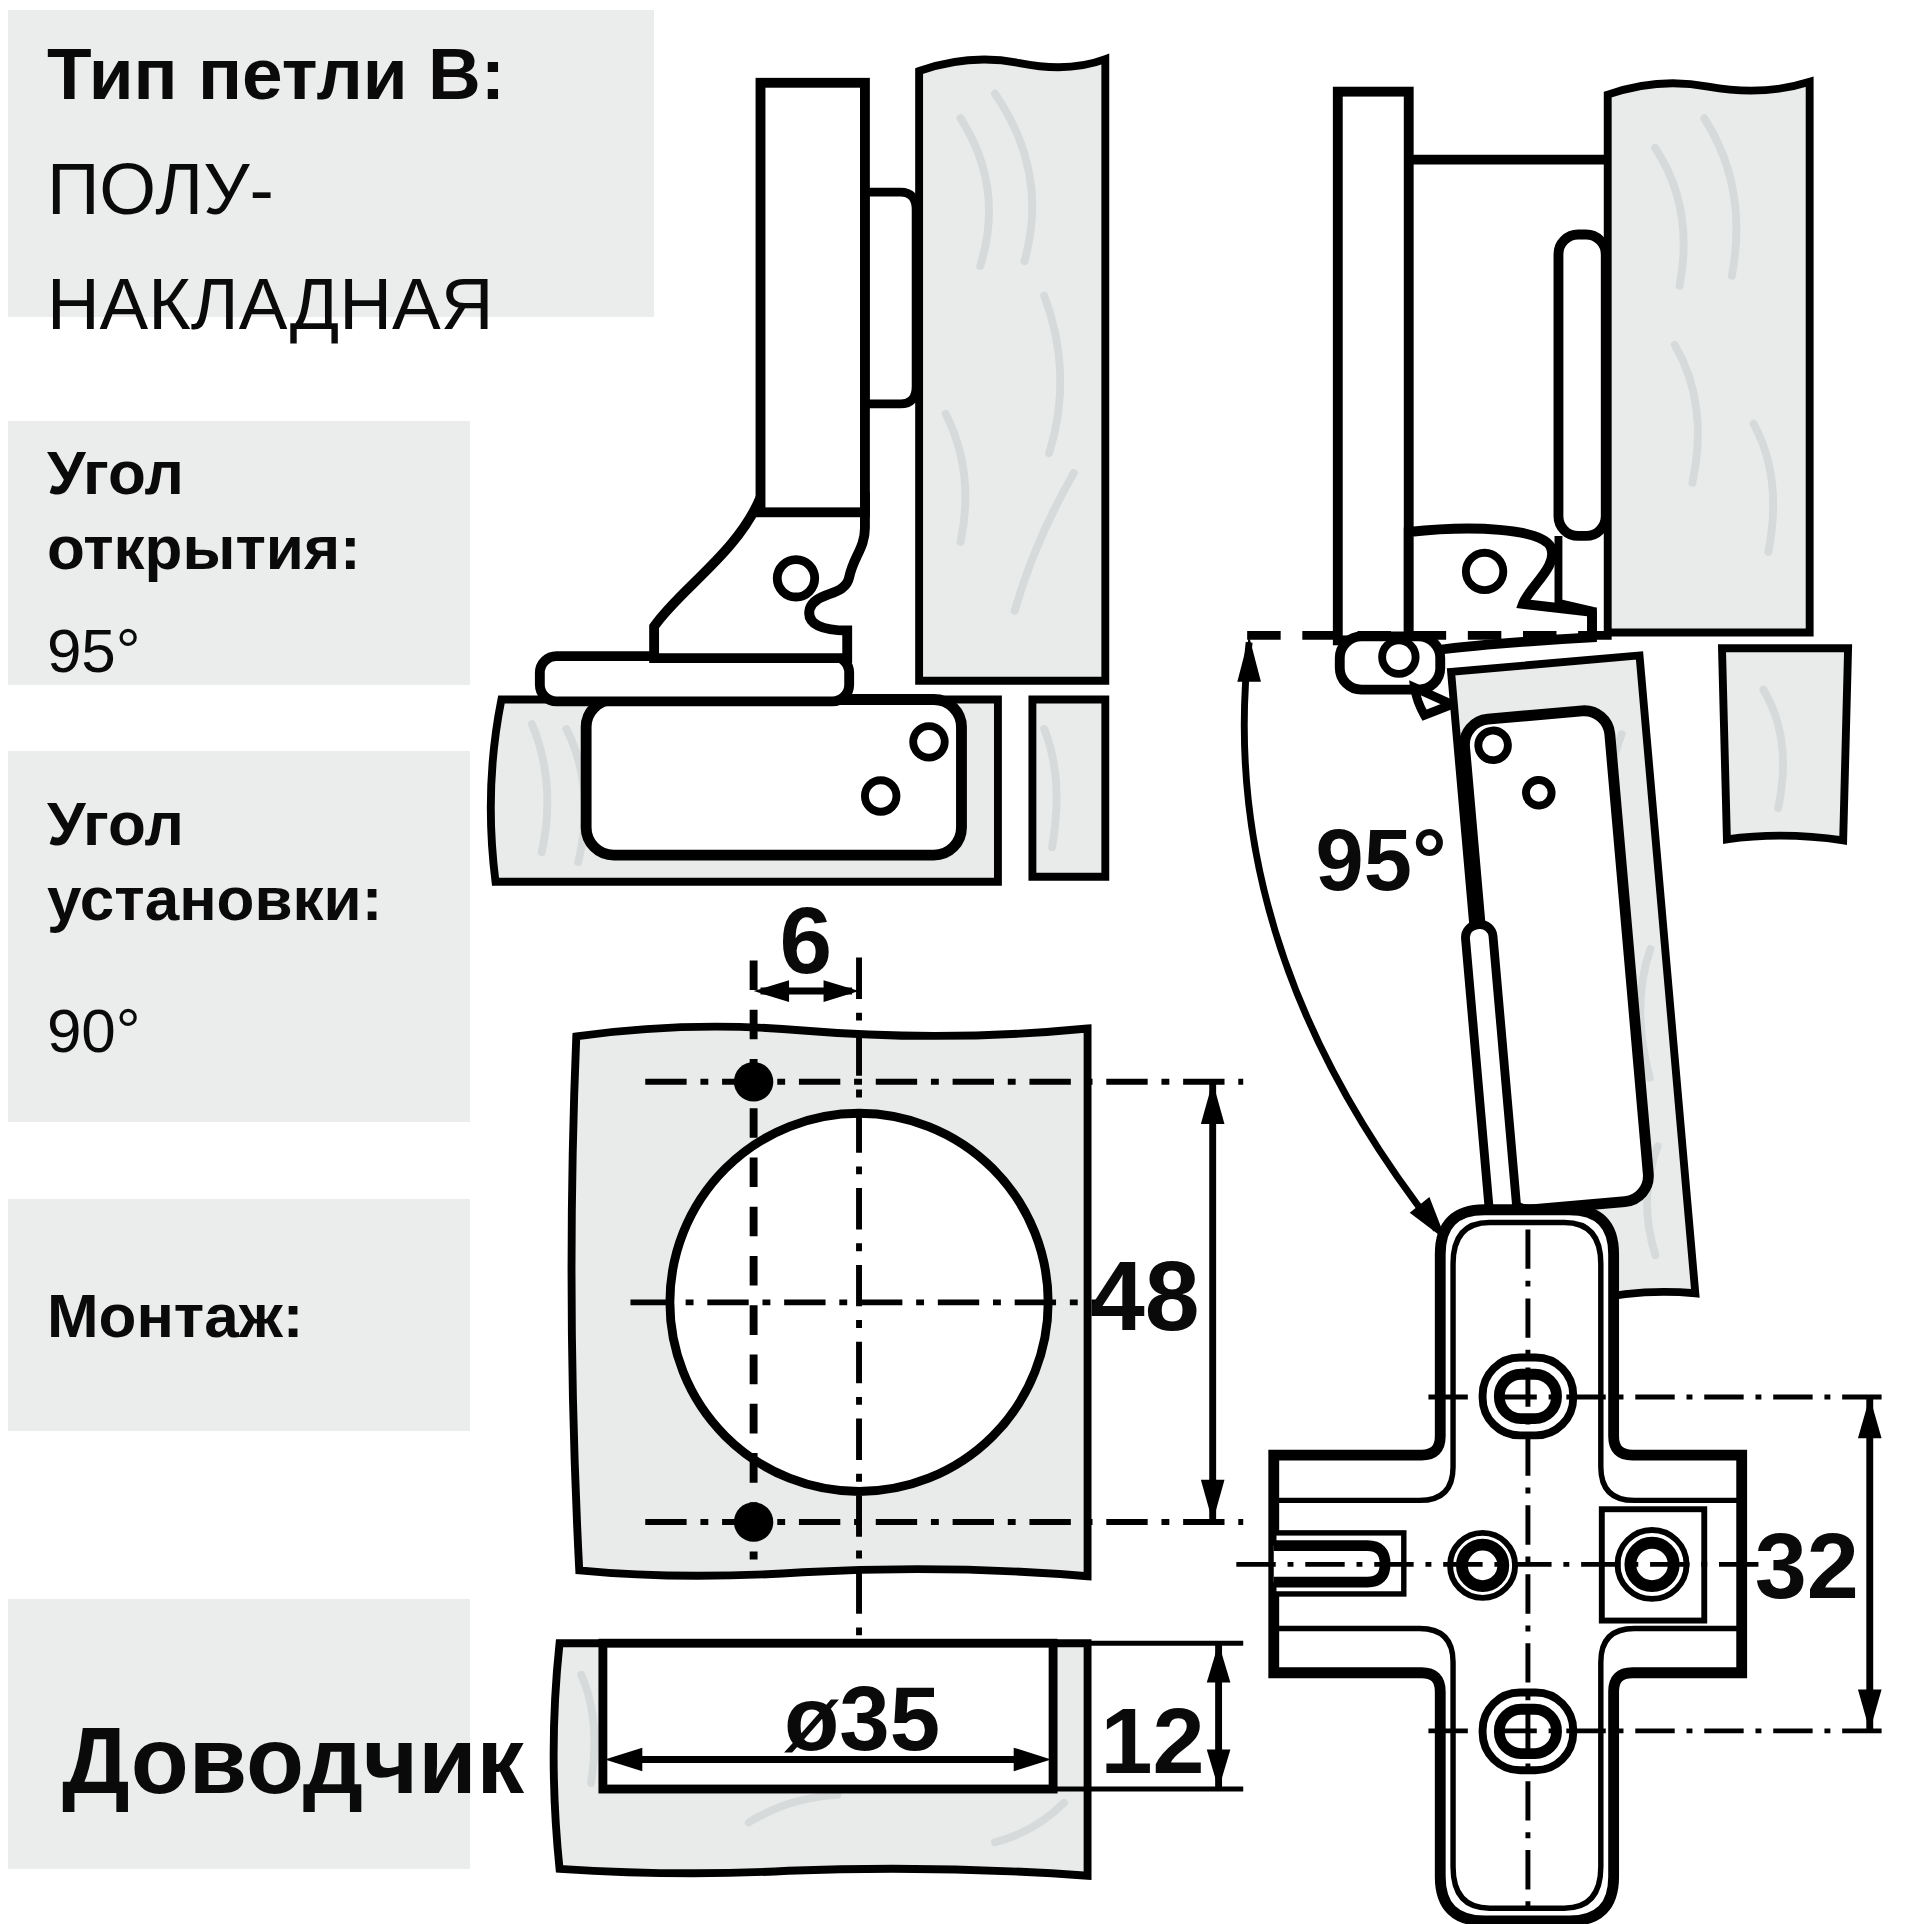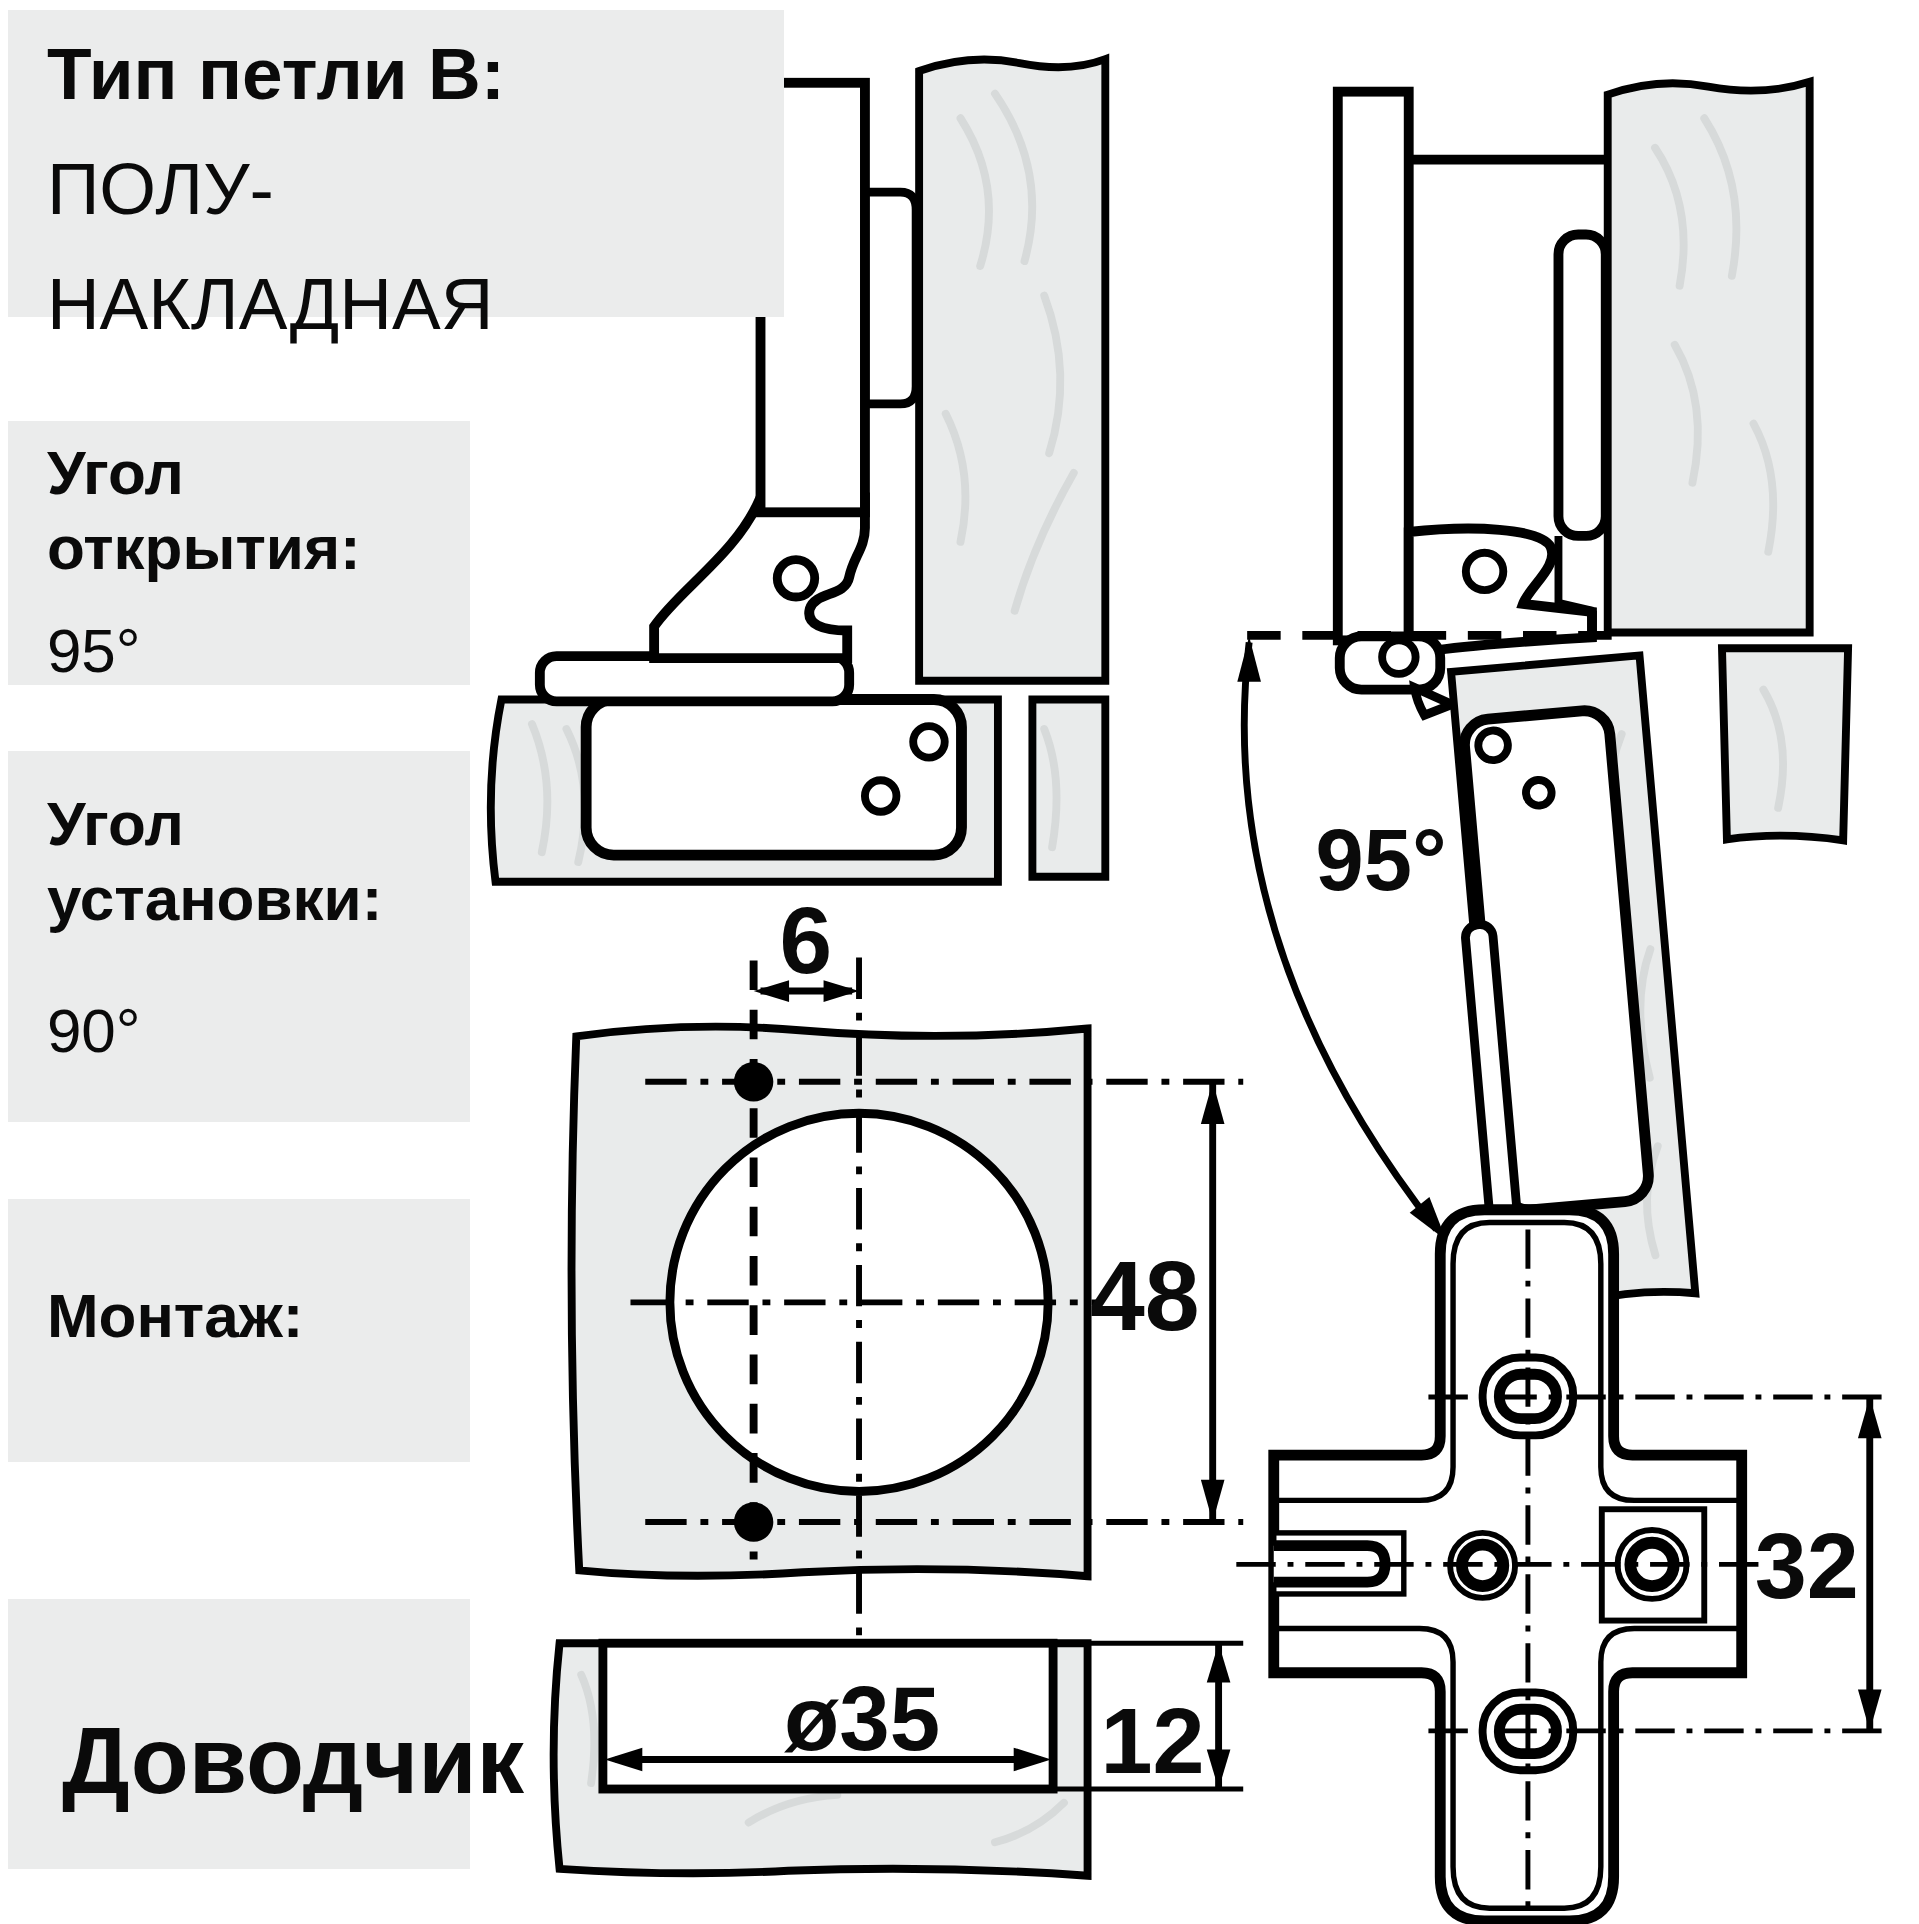--- a/index.html
+++ b/index.html
@@ -1,22 +1,22 @@
 <!DOCTYPE html>
 <html><head>
 <meta charset="utf-8">
 <style>
   html,body{margin:0;padding:0;background:#ffffff;}
   body{width:1920px;height:1925px;position:relative;overflow:hidden;
        font-family:"Liberation Sans","DejaVu Sans",sans-serif;color:#0a0a0a;}
   .block{position:absolute;background:#ebecec;box-sizing:border-box;}
-  #b1{left:7.9px;top:9.9px;width:776px;height:307px;padding:19.7px 0 0 39px;font-size:73px;line-height:87px;}
+  #b1{left:7.9px;top:9.9px;width:646px;height:307px;padding:19.7px 0 0 39px;font-size:73px;line-height:87px;}
   #b2{left:7.9px;top:421px;width:462px;height:264px;padding:13.8px 0 0 39px;font-size:62px;line-height:75px;}
   #b3{left:7.9px;top:751px;width:462px;height:371px;padding:35px 0 0 39px;font-size:62px;line-height:75px;}
-  #b4{left:7.9px;top:1199px;width:462px;height:263px;padding:79px 0 0 39px;font-size:62px;line-height:75px;}
+  #b4{left:7.9px;top:1199px;width:462px;height:232px;padding:79px 0 0 39px;font-size:62px;line-height:75px;}
   #b5{left:7.9px;top:1599px;width:462px;height:270px;padding:110px 0 0 54px;font-size:95px;line-height:102px;}
   .bold{font-weight:700;}
   .reg{font-weight:400;margin-top:28px;}
   .gap{margin-top:57px;}
   #art{position:absolute;left:0;top:0;width:1920px;height:1925px;}
   svg .ink{stroke:#000;fill:none;}
   svg text{fill:#0a0a0a;font-family:"Liberation Sans","DejaVu Sans",sans-serif;font-weight:700;}
 </style>
 </head>
 <body>

